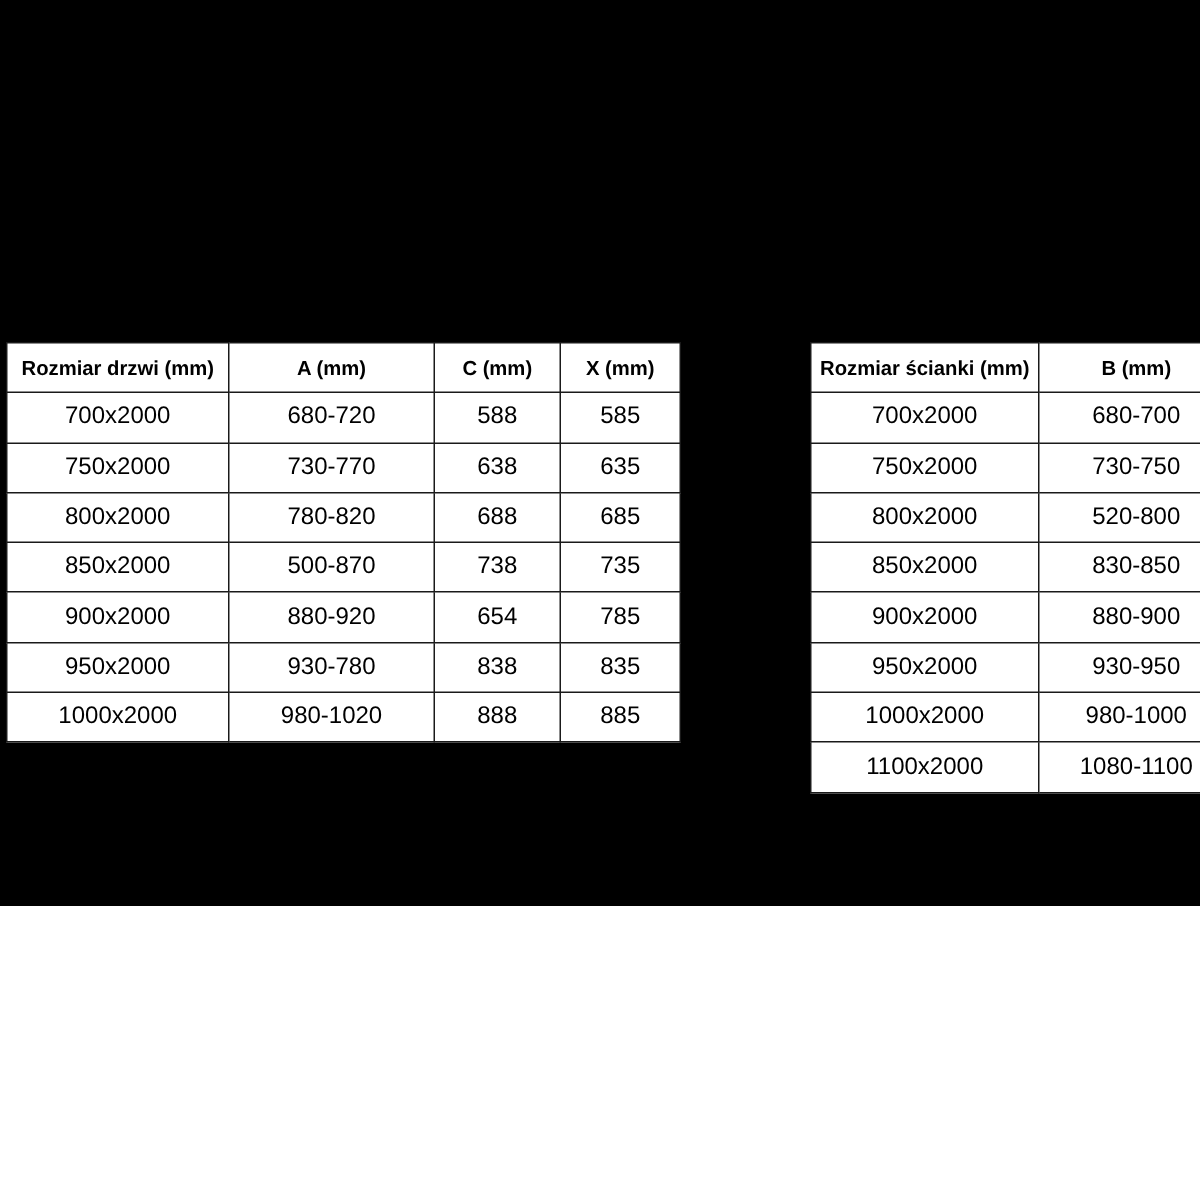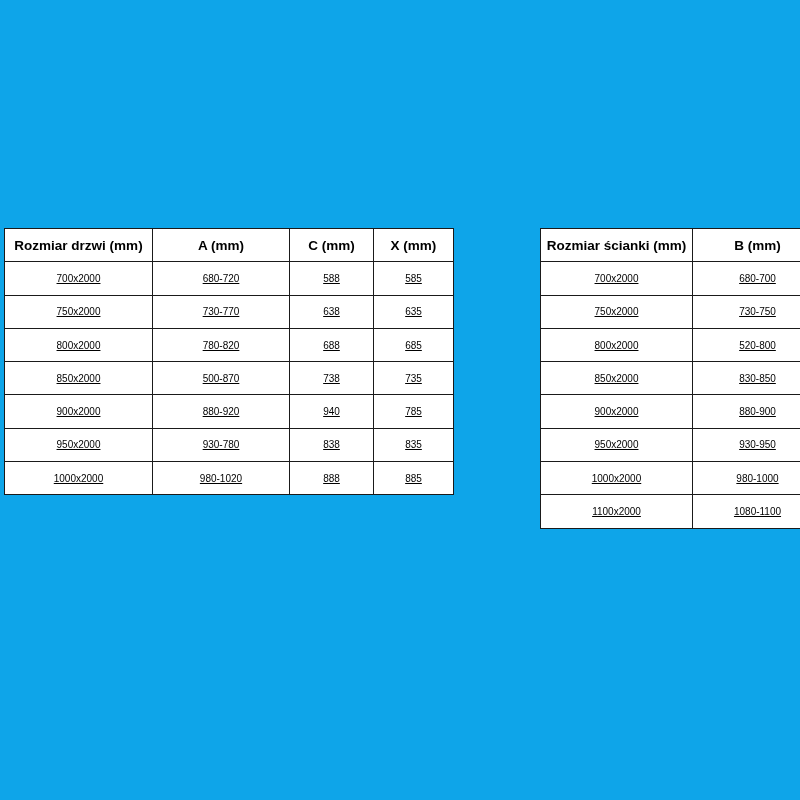--- a/index.html
+++ b/index.html
@@ -6,22 +6,22 @@
   html, body {
     margin: 0;
     padding: 0;
     background: #ffffff;
     font-family: "Liberation Sans", sans-serif;
     color: #000000;
   }
   .canvas {
     position: relative;
     width: 800px;
-    height: 800px;
-    background: #0ea5e9;
+    height: 604px;
+    background: #000000;
     overflow: hidden;
   }
   table.spec-table {
     position: absolute;
     border-collapse: collapse;
     table-layout: fixed;
     background: #ffffff;
   }
   table.spec-table th,
   table.spec-table td {
@@ -31,23 +31,22 @@
     height: 33.3px;
     padding: 0 2px;
     overflow: hidden;
     white-space: nowrap;
   }
   table.spec-table th {
     font-size: 13.5px;
     font-weight: bold;
   }
   table.spec-table td {
-    font-size: 10px;
+    font-size: 16px;
     font-weight: normal;
-    text-decoration: underline;
   }
   #door-table {
     left: 4px;
     top: 228px;
     width: 449px;
   }
   #wall-table {
     left: 540px;
     top: 228px;
     width: 282px;
@@ -94,21 +93,21 @@
       </tr>
       <tr>
         <td>850x2000</td>
         <td>500-870</td>
         <td>738</td>
         <td>735</td>
       </tr>
       <tr>
         <td>900x2000</td>
         <td>880-920</td>
-        <td>940</td>
+        <td>654</td>
         <td>785</td>
       </tr>
       <tr>
         <td>950x2000</td>
         <td>930-780</td>
         <td>838</td>
         <td>835</td>
       </tr>
       <tr>
         <td>1000x2000</td>

